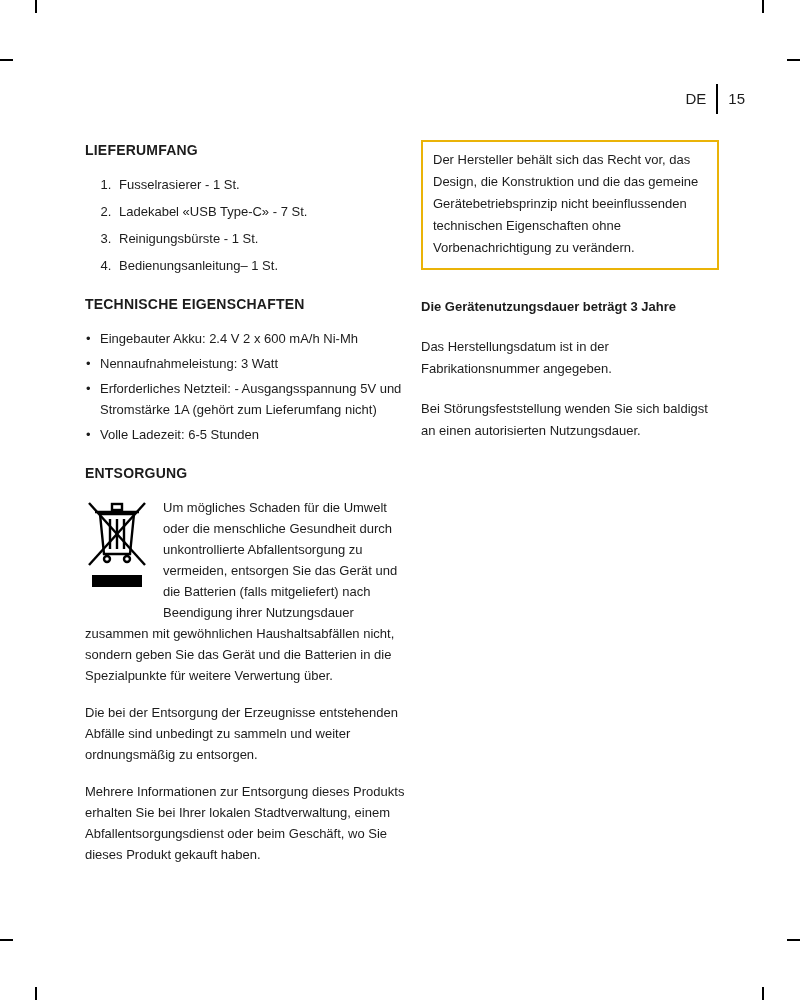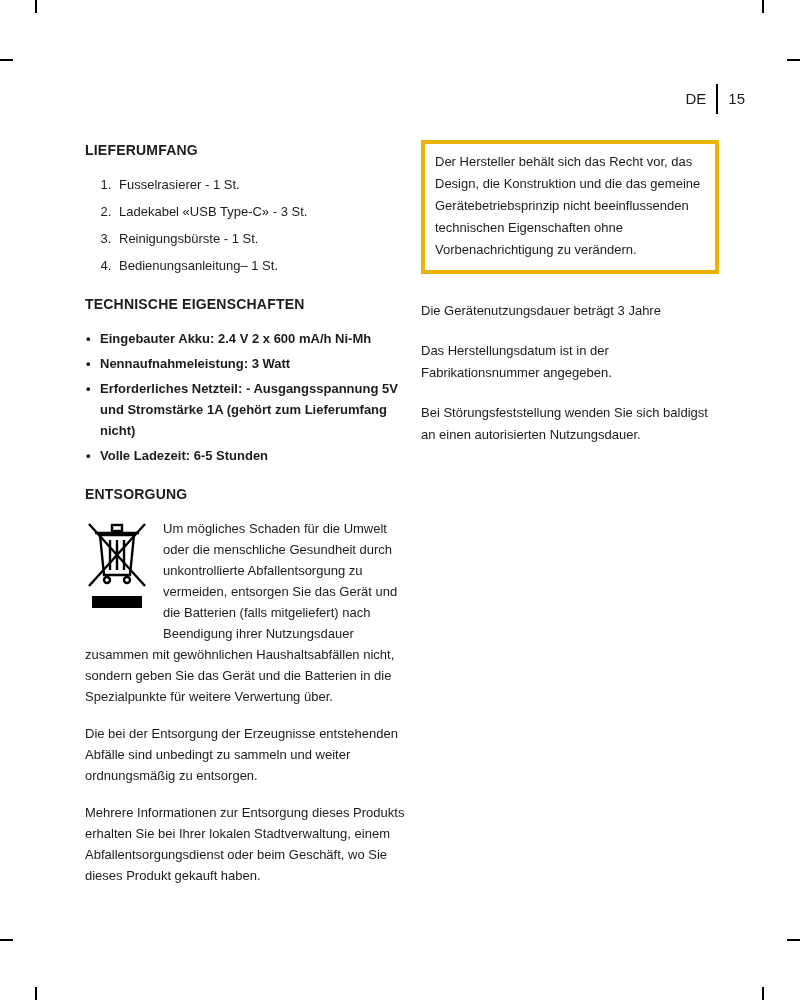--- a/index.html
+++ b/index.html
@@ -47,39 +47,39 @@
     letter-spacing:.2px;
   }
   .mt-block { margin-top:18px; }
 
   ol.num-list {
     margin:0 0 0 0; padding:0 0 0 30px;
     list-style:decimal;
   }
   ol.num-list li { margin-bottom:6px; padding-left:4px; }
 
-  ul.dash-list { list-style:none; margin:0; padding:0;font-weight:bold; }
+  ul.dash-list { list-style:none; margin:0; padding:0; }
   ul.dash-list li { position:relative; padding-left:15px; margin-bottom:4px; }
   ul.dash-list li::before { content:"\2022"; position:absolute; left:1px; top:0; }
 
   p { margin:0 0 16px 0; }
 
   .weee {
     float:left;
     width:60px; height:102px;
     margin:4px 16px 4px 2px;
   }
 
   .notice-box {
-    border:4px solid #eab308;
+    border:2px solid #eab308;
     padding:7px 10px 9px 10px;
     margin-bottom:26px;
     line-height:22px;
   }
-  .bold-head { font-weight:normal; margin:0 0 14px 0; }
+  .bold-head { font-weight:bold; margin:0 0 14px 0; }
   .col-right p { line-height:22px; margin-bottom:18px; }
 </style>
 </head>
 <body>
 
 <div class="page">
 
   <div class="crop c-tl-v"></div>
   <div class="crop c-tl-h"></div>
   <div class="crop c-tr-v"></div>
@@ -95,21 +95,21 @@
     <span class="num">15</span>
   </div>
 
   <div class="content">
 
     <div class="col-left">
 
       <h3 class="section-title">LIEFERUMFANG</h3>
       <ol class="num-list">
         <li>Fusselrasierer - 1 St.</li>
-        <li>Ladekabel «USB Type-C» - 3 St.</li>
+        <li>Ladekabel «USB Type-C» - 7 St.</li>
         <li>Reinigungsbürste - 1 St.</li>
         <li>Bedienungsanleitung– 1 St.</li>
       </ol>
 
       <h3 class="section-title mt-block">TECHNISCHE EIGENSCHAFTEN</h3>
       <ul class="dash-list">
         <li>Eingebauter Akku:   2.4 V 2 x 600 mA/h Ni-Mh</li>
         <li>Nennaufnahmeleistung: 3 Watt</li>
         <li>Erforderliches Netzteil: - Ausgangsspannung  5V und Stromstärke 1A (gehört zum Lieferumfang nicht)</li>
         <li>Volle Ladezeit: 6-5 Stunden</li>

